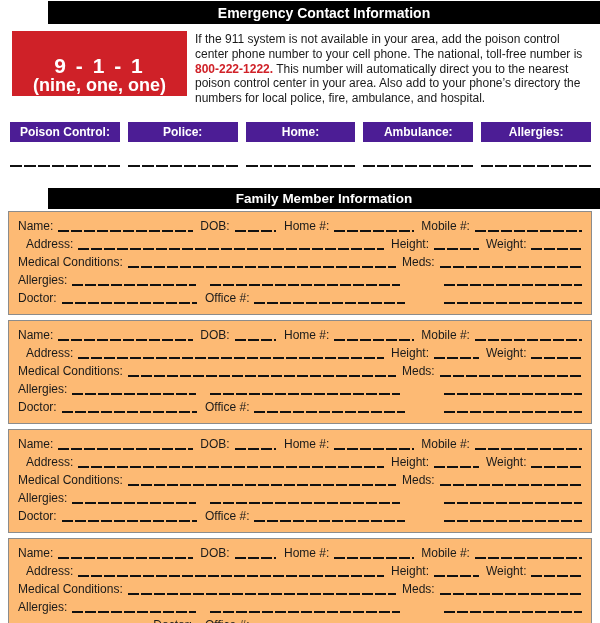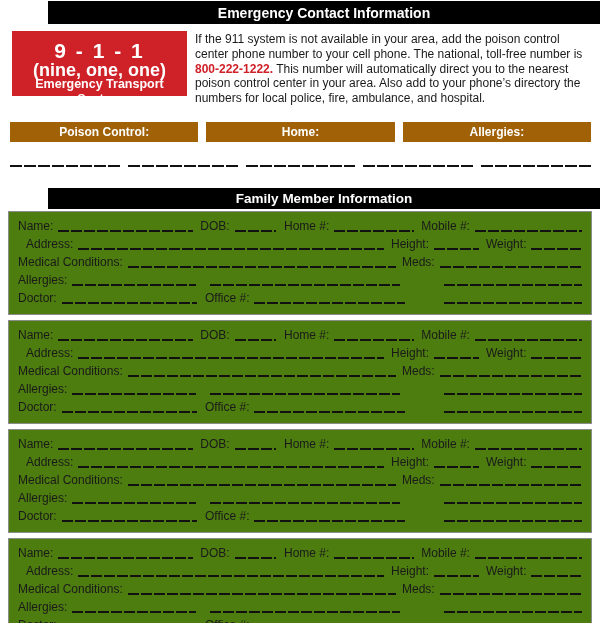--- a/index.html
+++ b/index.html
@@ -18,33 +18,33 @@
     display: flex; flex-direction: column; align-items: center; justify-content: center;
     text-align: center; flex: 0 0 auto; padding-top: 2px; }
   .badge-911 .num { font-size: 21px; font-weight: bold; letter-spacing: 2px; line-height: 24px; margin-top: 16px; }
   .badge-911 .sub { font-size: 18px; font-weight: bold; line-height: 14px; }
   .badge-911 .cap { font-size: 12.5px; font-weight: bold; line-height: 15px; }
   .intro-text { flex: 1; font-size: 12px; line-height: 14.8px; padding-top: 1px; }
   .intro-text .phone { color: #d02128; font-weight: bold; }
 
   
   .contact-labels { display: flex; gap: 8px; margin: 16px 9px 0 10px; }
-  .contact-labels .clabel { flex: 1; height: 20px; background: #a16207; color: #fff;
+  .contact-labels .clabel { flex: 1; height: 20px; background: #4c1d95; color: #fff;
     font-size: 12px; font-weight: bold; display: flex; align-items: center; justify-content: center; }
   .contact-lines { display: flex; gap: 8px; margin: 23px 9px 0 10px; }
   .contact-lines .cline { flex: 1; }
 
   
   .ul { height: 1.6px; align-self: flex-end; margin-bottom: 2px;
         background: repeating-linear-gradient(90deg, #111 0 11px, transparent 11px 13px); }
   .cline.ul { height: 2px; background: repeating-linear-gradient(90deg, #111 0 12px, transparent 12px 14px); }
 
   
   .cards { margin: 2px 8px 0 8px; }
-  .card { border: 1px solid #8c8c8c; background: #4d7c0f; padding: 4px 9px 8px 9px;
+  .card { border: 1px solid #8c8c8c; background: #fdba74; padding: 4px 9px 8px 9px;
           margin-bottom: 5px; }
   .frow { display: flex; align-items: flex-end; height: 18px; font-size: 12px; }
   .frow .lbl { white-space: nowrap; margin-right: 5px; line-height: 15px; }
   .g { display: flex; align-items: flex-end; }
   .g .ul { flex: 1; }
   
   .r1 { justify-content: space-between; }
   .r1 .g-name   { width: 31%; }
   .r1 .g-dob    { width: 13.5%; }
   .r1 .g-home   { width: 23%; }
@@ -53,40 +53,41 @@
   .r2 .g-address { flex: 1; margin-left: 8px; }
   .r2 .g-height  { width: 88px;  margin-left: 7px; }
   .r2 .g-weight  { width: 96px;  margin-left: 7px; }
   
   .r3 .g-medical { flex: 1; }
   .r3 .g-meds    { width: 180px; margin-left: 6px; }
   
   .r4 .g-allergies { width: 178px; }
   .r4 .ul-mid   { width: 190px; margin-left: 14px; }
   .ul-right     { width: 138px; margin-left: auto; }
-  .r5 .g-doctor { width: 179px; }
+  .r5 .g-doctor { width: 179px; justify-content: flex-end; }
   .r5 .g-office { width: 200px; margin-left: 8px; }
 </style>
 </head>
 <body>
 
 <div class="bar top">Emergency Contact Information</div>
 
 <div class="intro">
   <div class="badge-911" style="background: rgb(207, 33, 40);">
     <div class="num">9 - 1 - 1</div>
     <div class="sub">(nine, one, one)</div>
-    <div class="cap">Emergency Transport System</div>
   </div>
   <div class="intro-text"><span>If the 911 system is not available in your area, add the poison control center phone number to your cell phone. The national, toll-free number is </span><span class="phone" style="color: rgb(208, 33, 40);">800-222-1222.</span><span> This number will automatically direct you to the nearest poison control center in your area. Also add to your phone’s directory the numbers for local police, fire, ambulance, and hospital.</span></div>
 </div>
 
 <div class="contact-labels">
   <div class="clabel">Poison Control:</div>
+  <div class="clabel">Police:</div>
   <div class="clabel">Home:</div>
+  <div class="clabel">Ambulance:</div>
   <div class="clabel">Allergies:</div>
 </div>
 
 <div class="contact-lines">
   <div class="cline ul"></div>
   <div class="cline ul"></div>
   <div class="cline ul"></div>
   <div class="cline ul"></div>
   <div class="cline ul"></div>
 </div>

